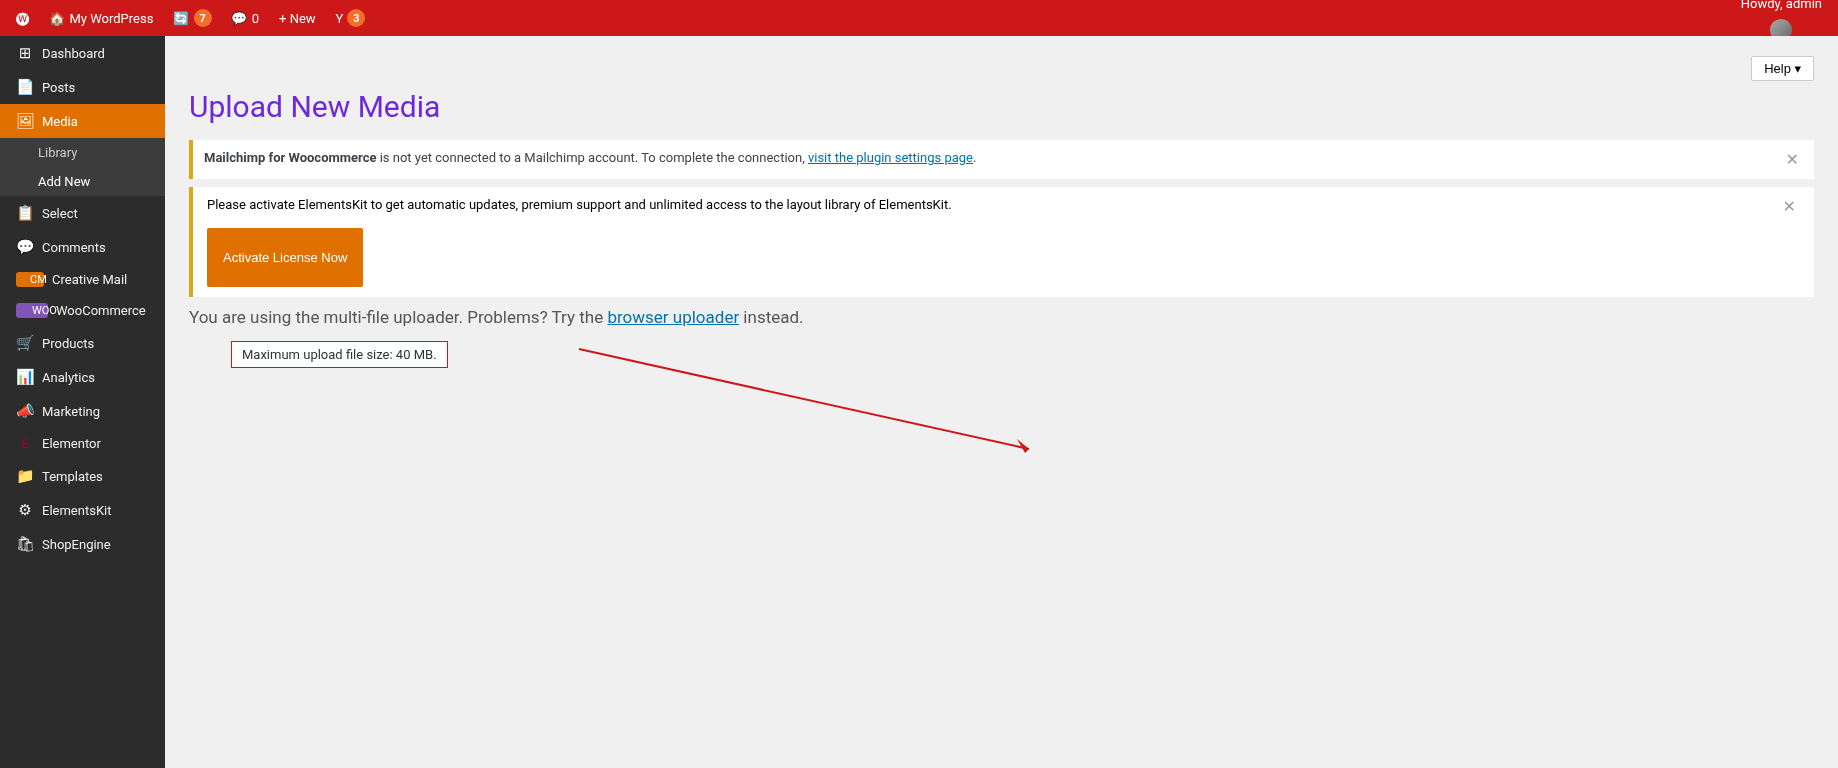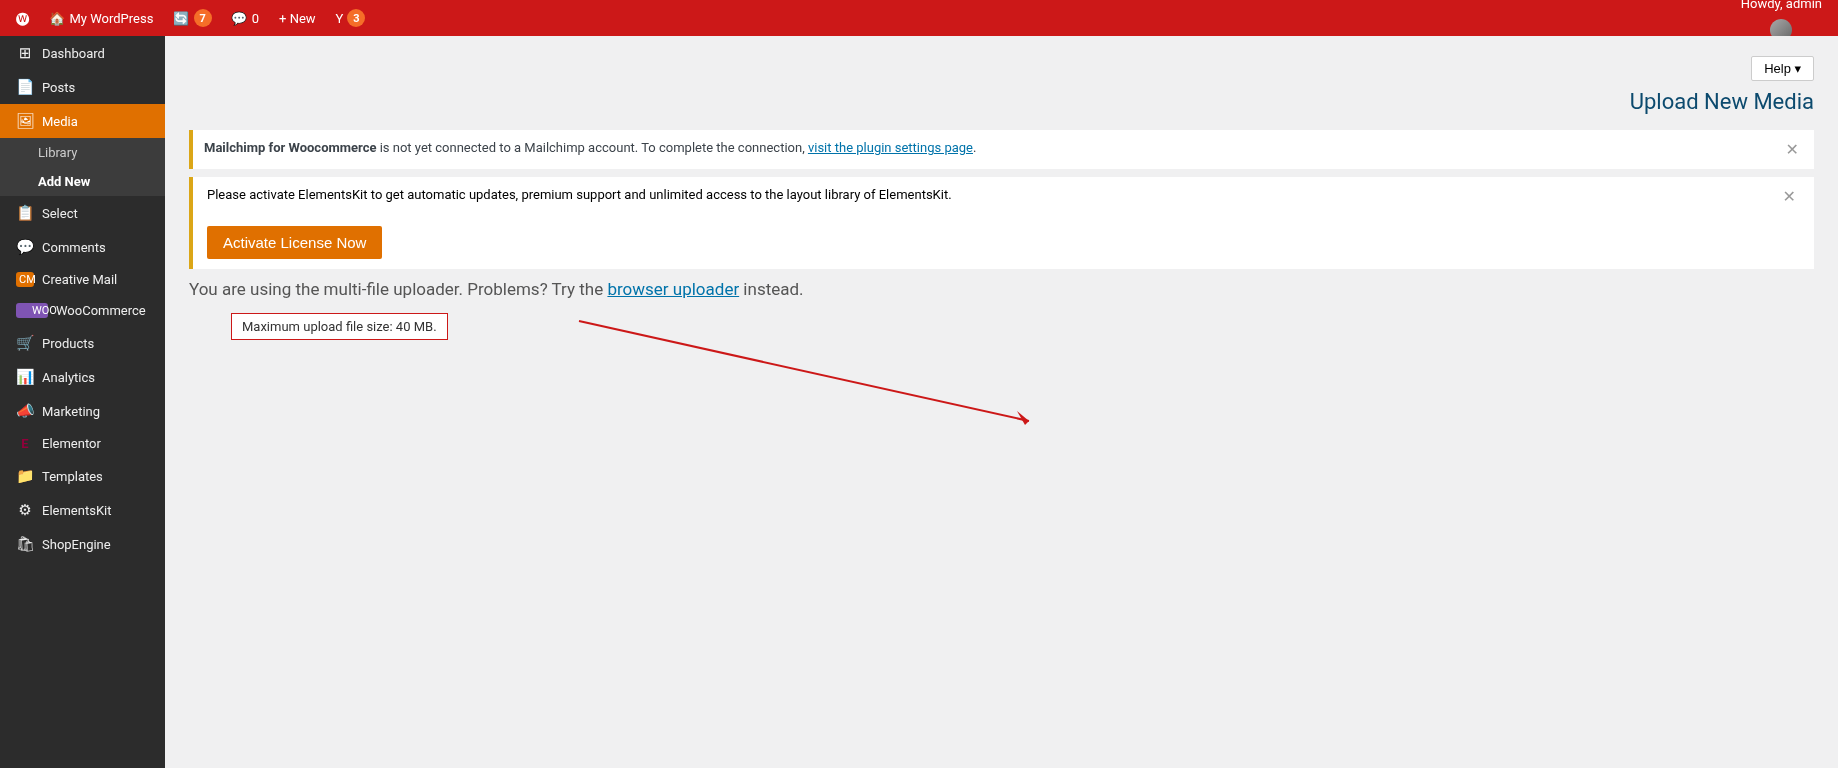--- a/index.html
+++ b/index.html
@@ -61,30 +61,30 @@
     .sidebar-item.active-parent { background: #e07000; color: #fff; }
     .sidebar-icon { width: 18px; text-align: center; font-size: 15px; flex-shrink: 0; }
     .sidebar-sub {
       background: #3c3c3c;
     }
     .sidebar-sub-item {
       padding: 7px 12px 7px 38px;
       color: #ccc; cursor: pointer; font-size: 13px;
       display: block;
     }
-    .sidebar-sub-item.active { color: #fff; font-weight: 700; }
+    .sidebar-sub-item.active { color: #fff; font-weight: 400; }
 
     
     #main {
       flex: 1; overflow-y: auto; padding: 20px 24px;
       background: #f0f0f1;
     }
 
     .page-title {
-      font-size: 22px; font-weight: 400; color: #0c4a6e; margin-bottom: 16px; text-align: right;
+      font-size: 30px; font-weight: 400; color: #6d28d9; margin-bottom: 16px;
     }
 
     
     .help-btn-wrap {
       display: flex; justify-content: flex-end; margin-bottom: 8px;
     }
     .help-btn {
       border: 1px solid #ccc; background: #fff; padding: 4px 12px;
       font-size: 13px; cursor: pointer; border-radius: 2px; display: flex; align-items: center; gap: 4px;
     }
@@ -94,22 +94,22 @@
       background: #fff; border-left: 4px solid #dba617;
       padding: 10px 11px; margin-bottom: 8px;
       display: flex; align-items: flex-start; justify-content: space-between;
       font-size: 13px; color: #3c434a;
     }
     .notice a { color: #0073aa; }
     .notice-close { background: none; border: none; font-size: 16px; cursor: pointer; color: #999; padding: 0 4px; flex-shrink: 0; }
     .notice-elementskit { background: #fff; border-left: 4px solid #dba617; margin-bottom: 8px; }
     .notice-elementskit-inner { padding: 10px 14px; display: flex; align-items: flex-start; justify-content: space-between; }
     .activate-btn {
-      background: #e07000; color: #fff; border: none; padding: 8px 16px;
-      font-size: 15px; cursor: pointer; border-radius: 2px; margin-top: 24px; display: inline-block;
+      background: #e07000; color: #fff; border: none; padding: 22px 16px;
+      font-size: 13px; cursor: pointer; border-radius: 2px; margin-top: 16px; display: inline-block;
     }
 
     
     .upload-area {
       border: 2px dashed #b4b9be;
       background: #f9f9f9;
       margin-top: 12px;
       min-height: 220px;
       display: flex; flex-direction: column; align-items: center; justify-content: center;
       gap: 12px;
@@ -186,21 +186,21 @@
     </div>
     <div class="sidebar-item">
       <span class="sidebar-icon">📋</span>
       <span>Select</span>
     </div>
     <div class="sidebar-item">
       <span class="sidebar-icon">💬</span>
       <span>Comments</span>
     </div>
     <div class="sidebar-item">
-      <span class="sidebar-icon" style="font-size:11px;background:#e07000;color:#fff;border-radius:3px;padding:1px 3px;">CM</span>
+      <span class="sidebar-icon" style="font-size:11px;background:#e07000;color:#fff;border-radius:3px;padding:1px 14px;">CM</span>
       <span>Creative Mail</span>
     </div>
     <div class="sidebar-item">
       <span class="sidebar-icon" style="font-size:11px;background:#7f54b3;color:#fff;border-radius:3px;padding:1px 16px;">WOO</span>
       <span>WooCommerce</span>
     </div>
     <div class="sidebar-item">
       <span class="sidebar-icon">🛒</span>
       <span>Products</span>
     </div>

